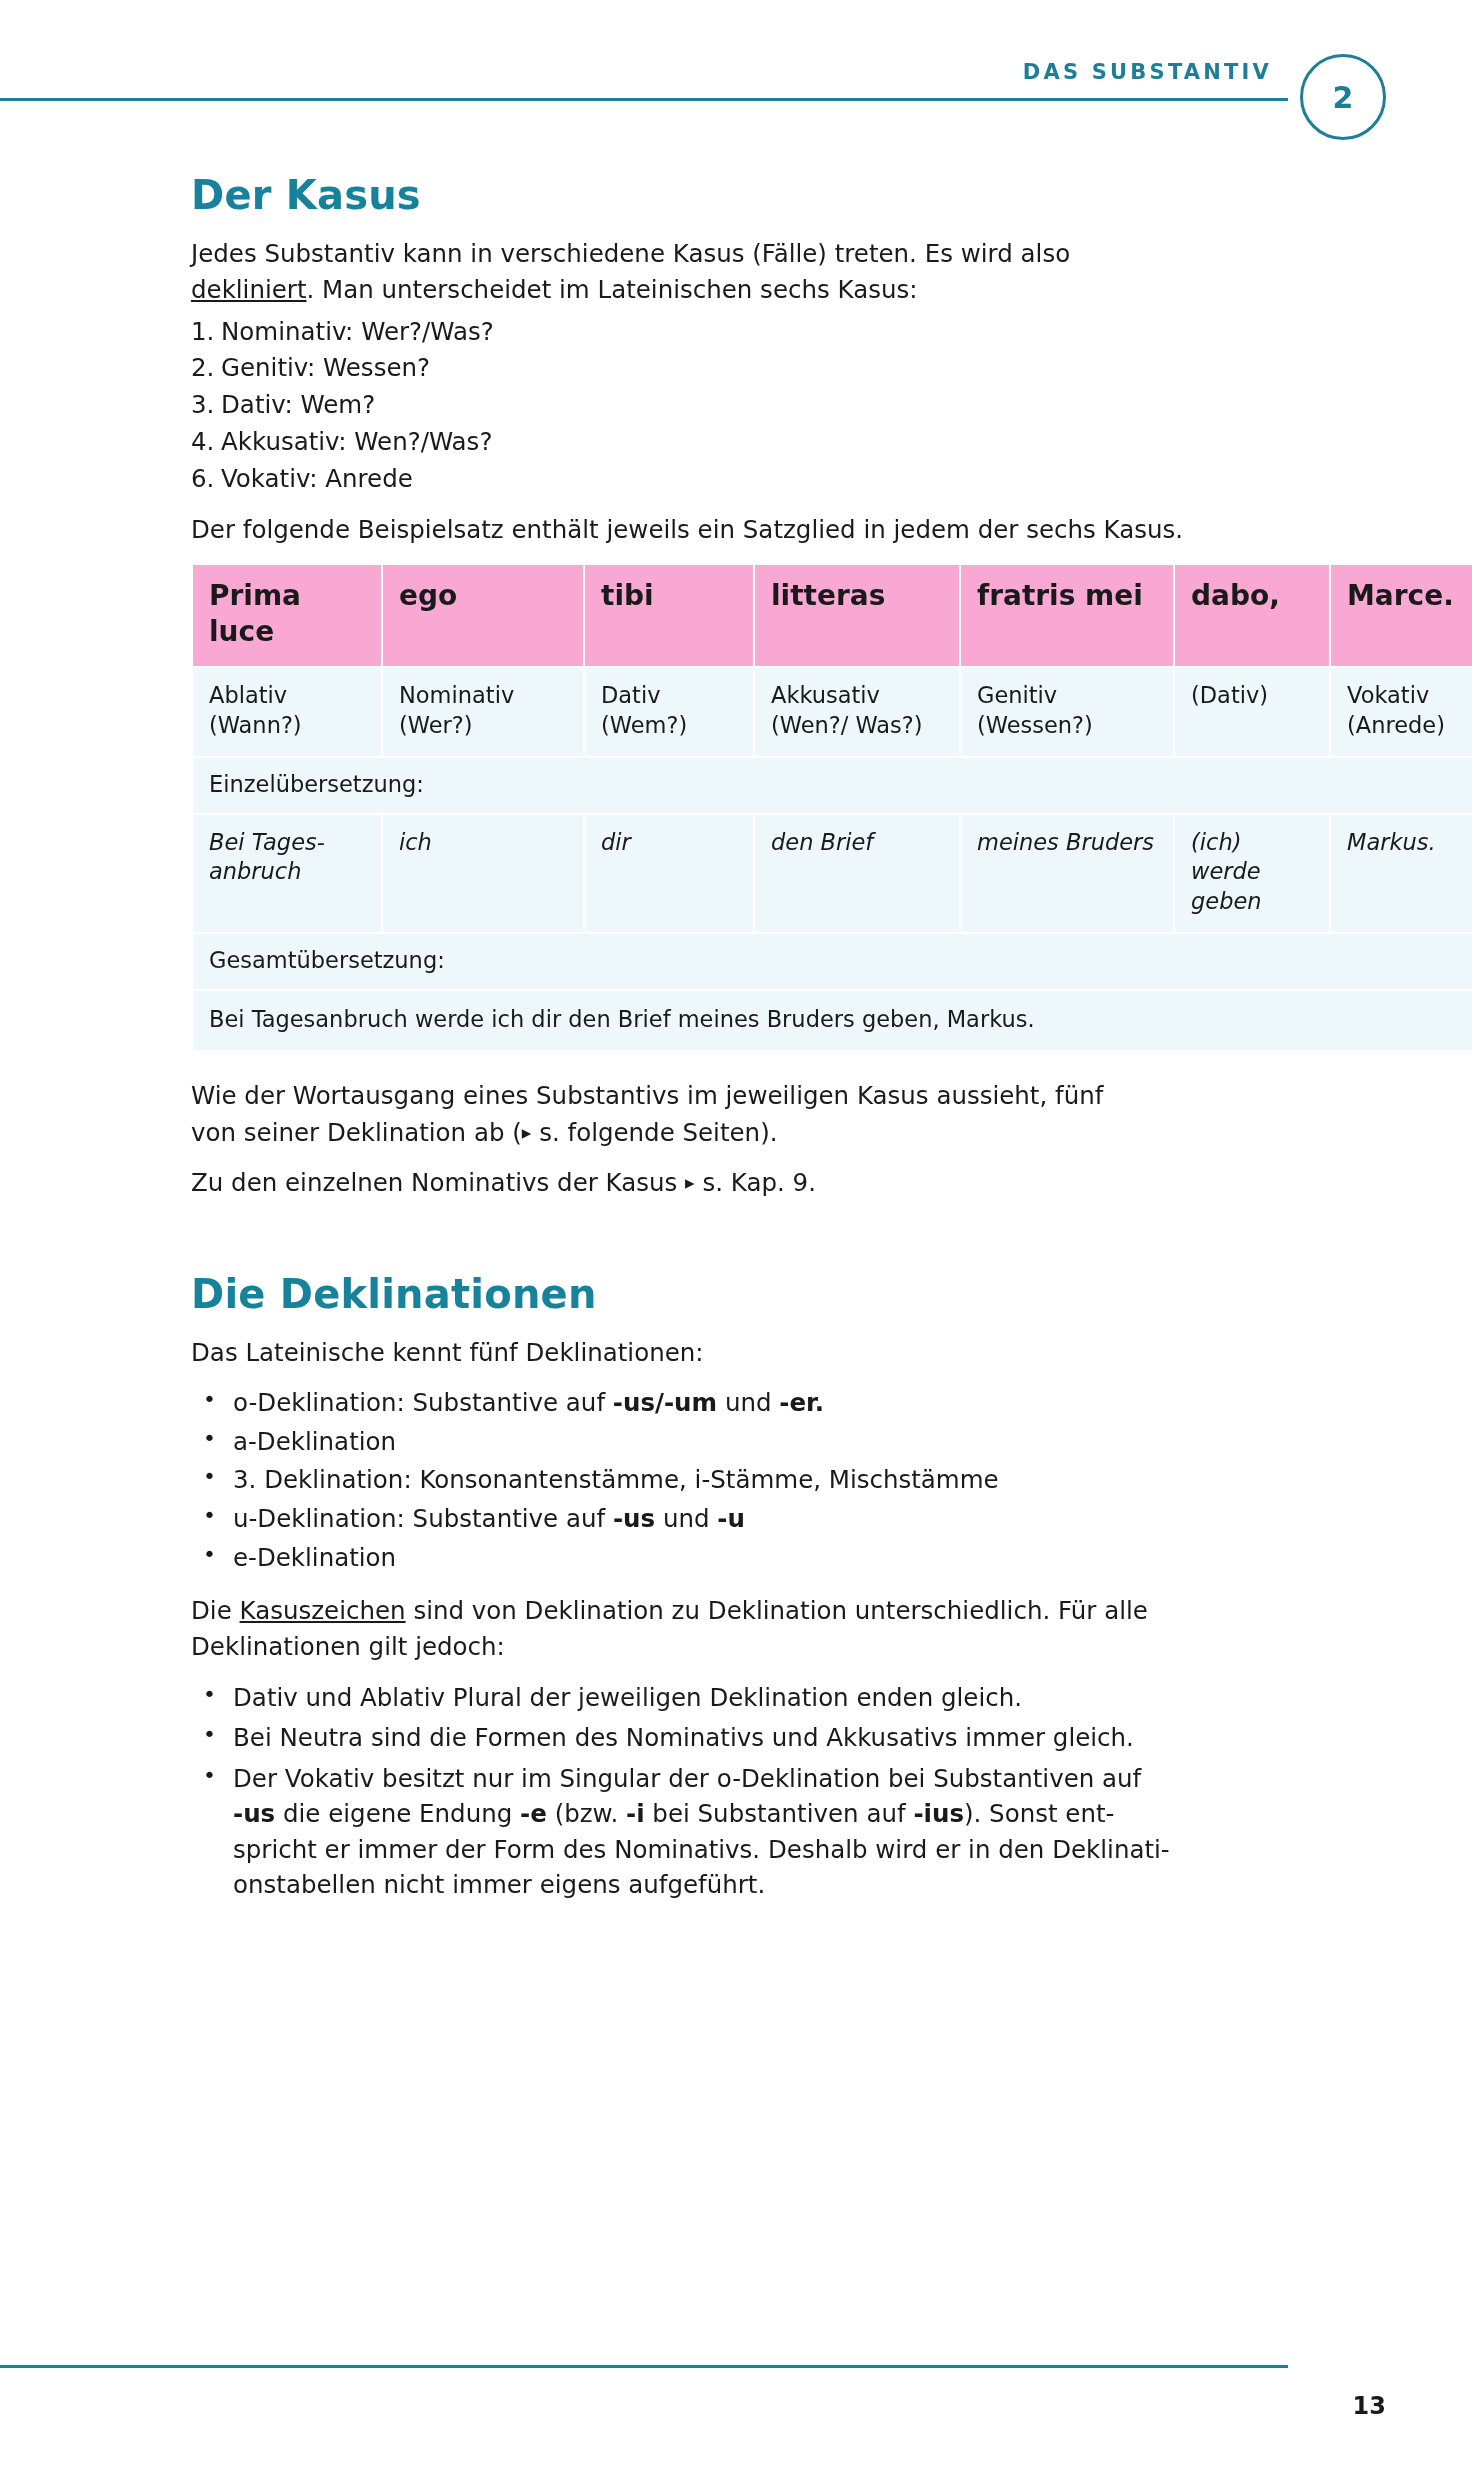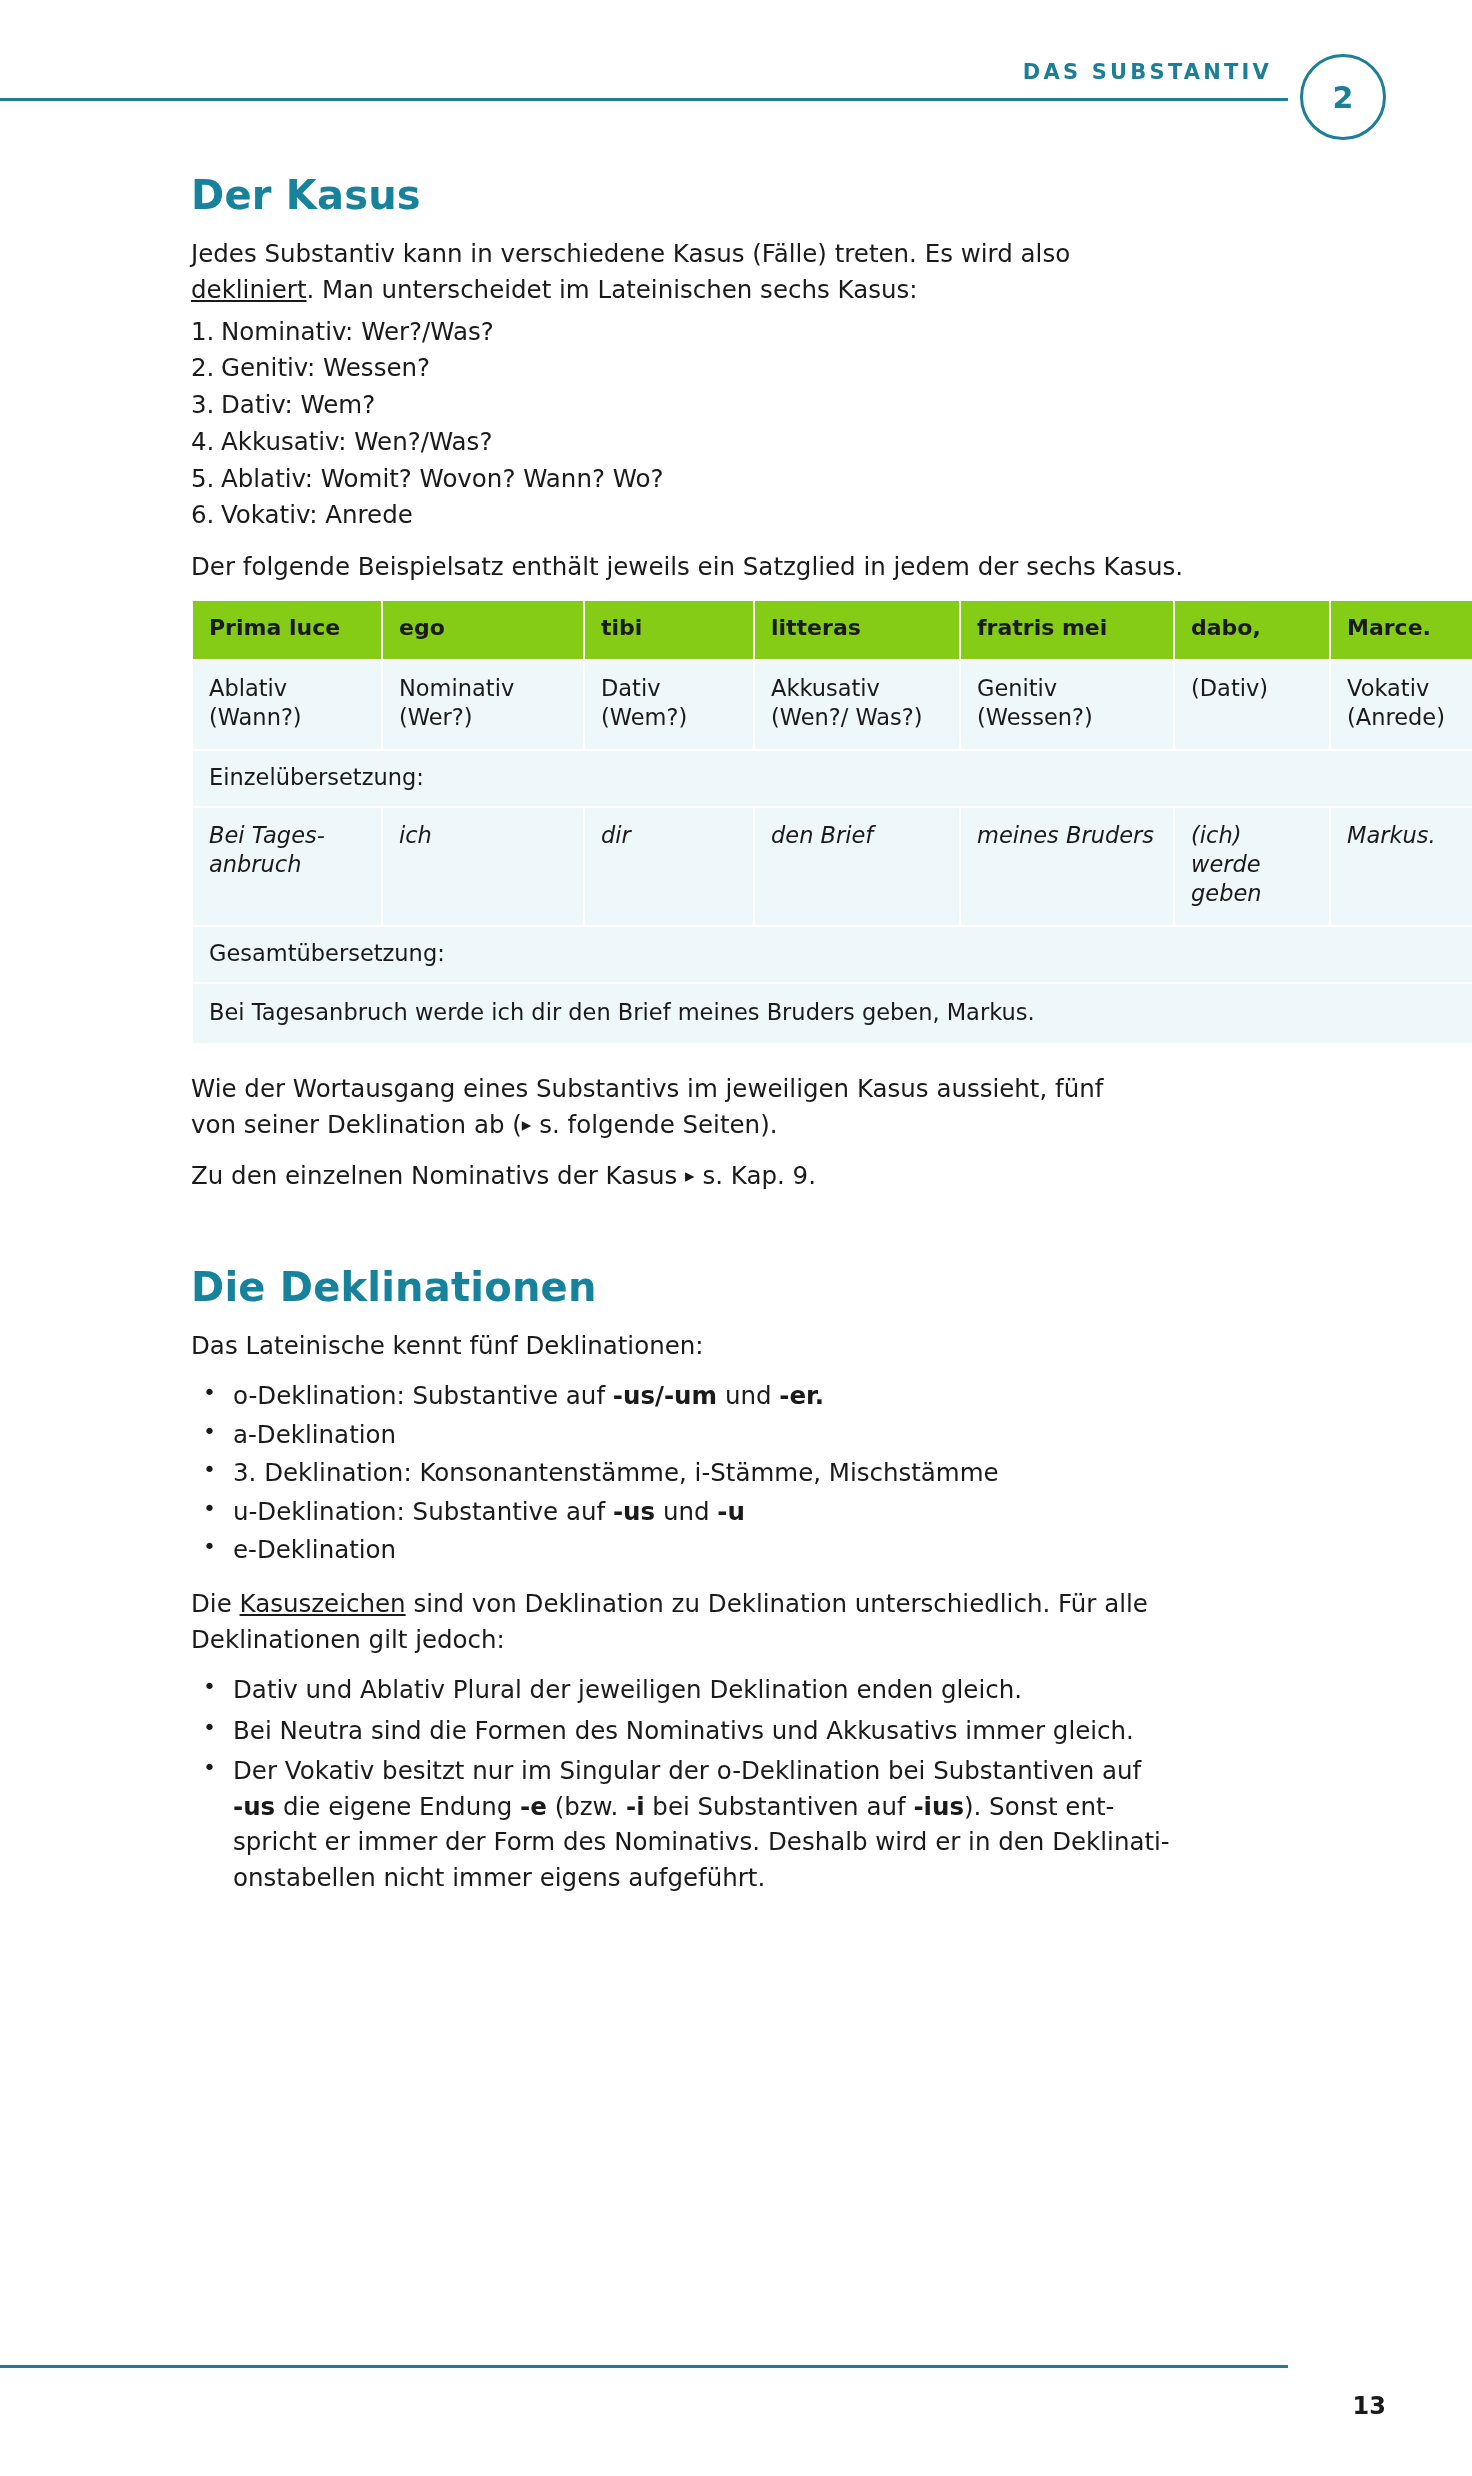--- a/index.html
+++ b/index.html
@@ -116,23 +116,23 @@
     font-size: 22.5px;
     table-layout: fixed;
   }
   table.kasus-table td {
     border: 2px solid #ffffff;
     vertical-align: top;
     padding: 13px 16px 16px 16px;
     line-height: 1.3;
   }
   tr.row-head td {
-    background: #84cc16;
-    font-weight: bold;
-    font-size: 22px;
+    background: #f9a8d4;
+    font-weight: bold;
+    font-size: 28px;
   }
   tr.row-case td {
     background: #eef7fa;
   }
   tr.row-label td {
     background: #eef7fa;
     padding-top: 12px;
     padding-bottom: 14px;
   }
   tr.row-trans td {
@@ -221,21 +221,20 @@
     <p class="body tight">
       <span>Jedes Substantiv kann in verschiedene Kasus (Fälle) treten. Es wird also</span><br>
       <span class="underline">dekliniert</span><span>. Man unterscheidet im Lateinischen sechs Kasus:</span>
     </p>
 
     <ol class="kasus-list">
       <li><span class="num">1.</span><span>Nominativ: Wer?/Was?</span></li>
       <li><span class="num">2.</span><span>Genitiv: Wessen?</span></li>
       <li><span class="num">3.</span><span>Dativ: Wem?</span></li>
       <li><span class="num">4.</span><span>Akkusativ: Wen?/Was?</span></li>
-      <li><span class="num">5.</span><span>Ablativ: Womit? Wovon? Wann? Wo?</span></li>
       <li><span class="num">6.</span><span>Vokativ: Anrede</span></li>
     </ol>
 
     <p class="body">Der folgende Beispielsatz enthält jeweils ein Satzglied in jedem der sechs Kasus.</p>
 
     <table class="kasus-table">
       <tbody>
         <tr class="row-head">
           <td class="c1">Prima luce</td>
           <td class="c2">ego</td>

